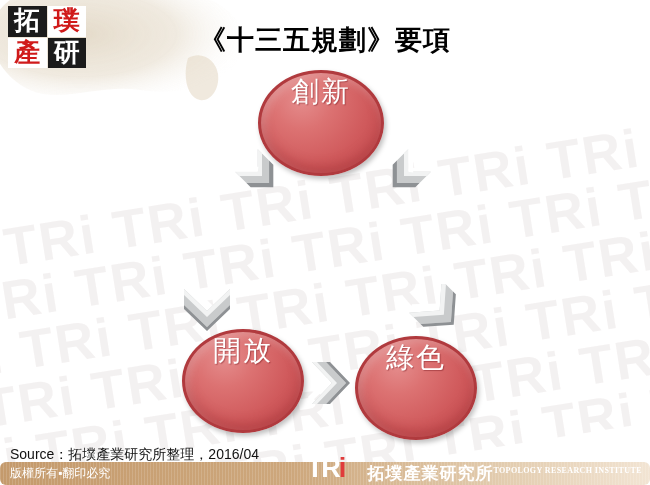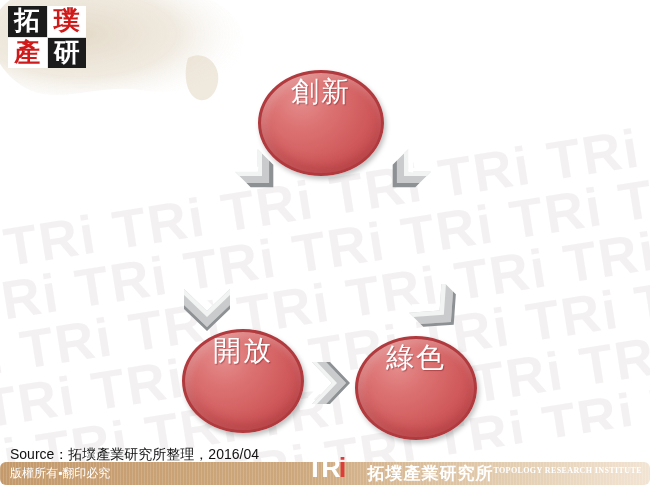--- a/index.html
+++ b/index.html
@@ -226,20 +226,21 @@
     <div class="wm-row">TRi TRi TRi TRi TRi TRi TRi TRi TRi</div>
   </div>
 
   <div class="corner-logo">
     <div class="cell cl-1">拓</div>
     <div class="cell cl-2">璞</div>
     <div class="cell cl-3">產</div>
     <div class="cell cl-4">研</div>
   </div>
 
+  <div class="slide-title">《十三五規劃》要項</div>
 
   <svg class="arrow" style="left:228px; top:146px; width:68px; height:60px;" viewBox="0 0 68 60" xmlns="http://www.w3.org/2000/svg">
     <g transform="rotate(-45 34 30)">
       <polygon points="18,8 34,24 50,8 50,24 34,40 18,24" fill="#c9cbcc"></polygon>
       <polygon points="18,8 34,24 50,8 50,14 34,30 18,14" fill="#f2f3f3"></polygon>
       <polygon points="18,24 34,40 50,24 50,30 34,46 18,30" fill="#8e9194"></polygon>
       <polygon points="18,8 22,5 38,21 34,24" fill="#ffffff"></polygon>
     </g>
   </svg>
 

